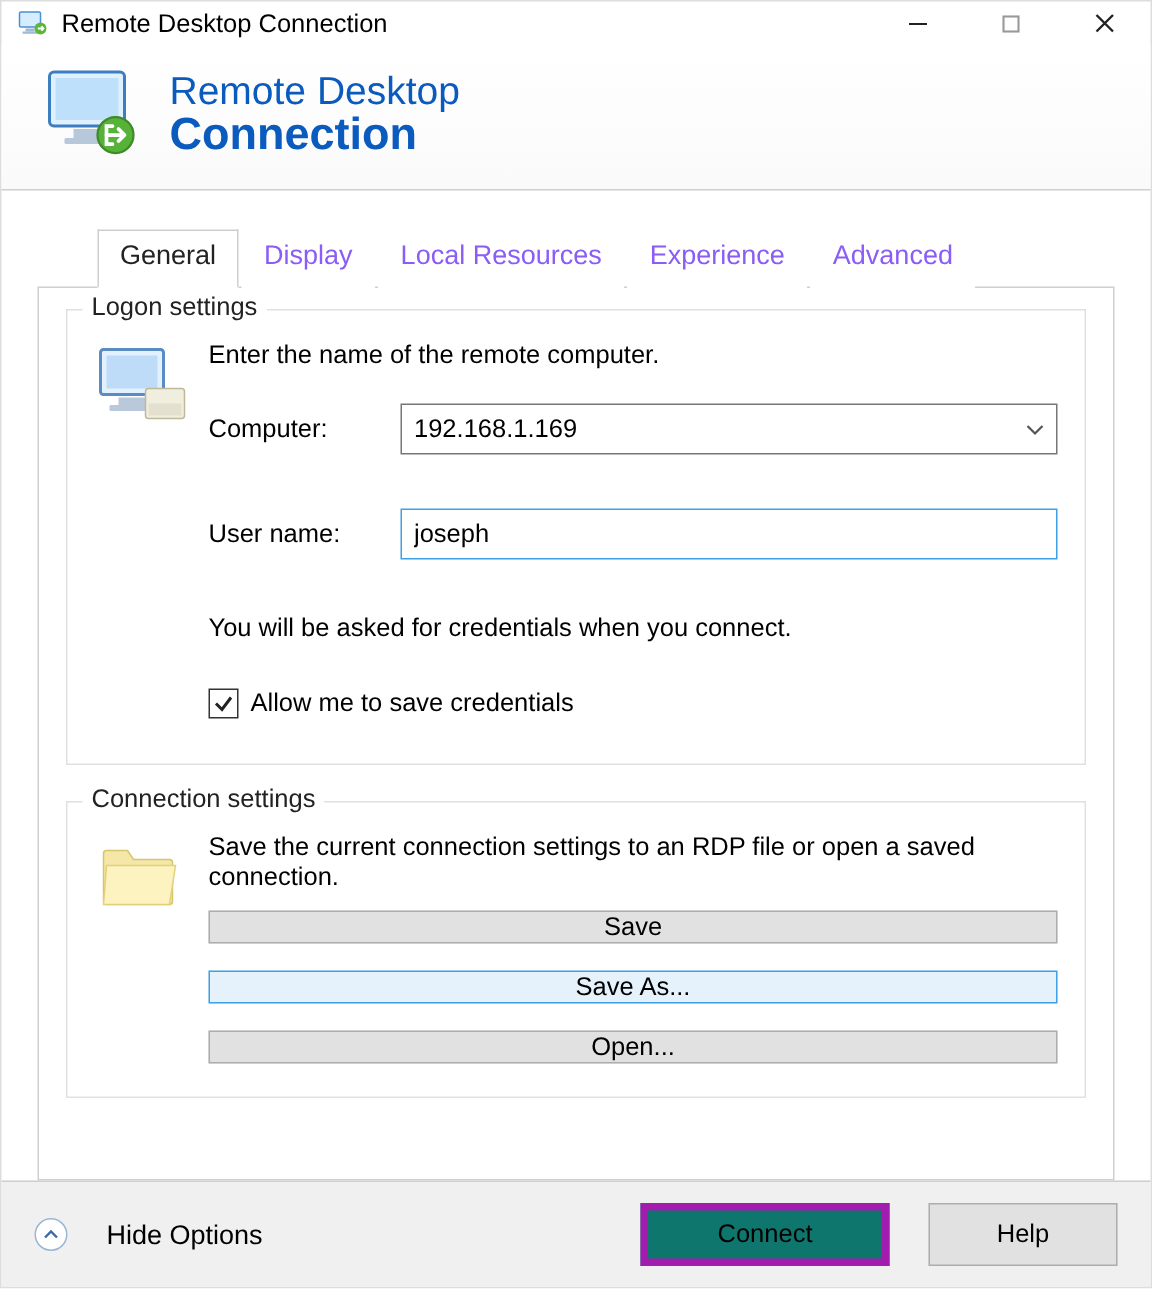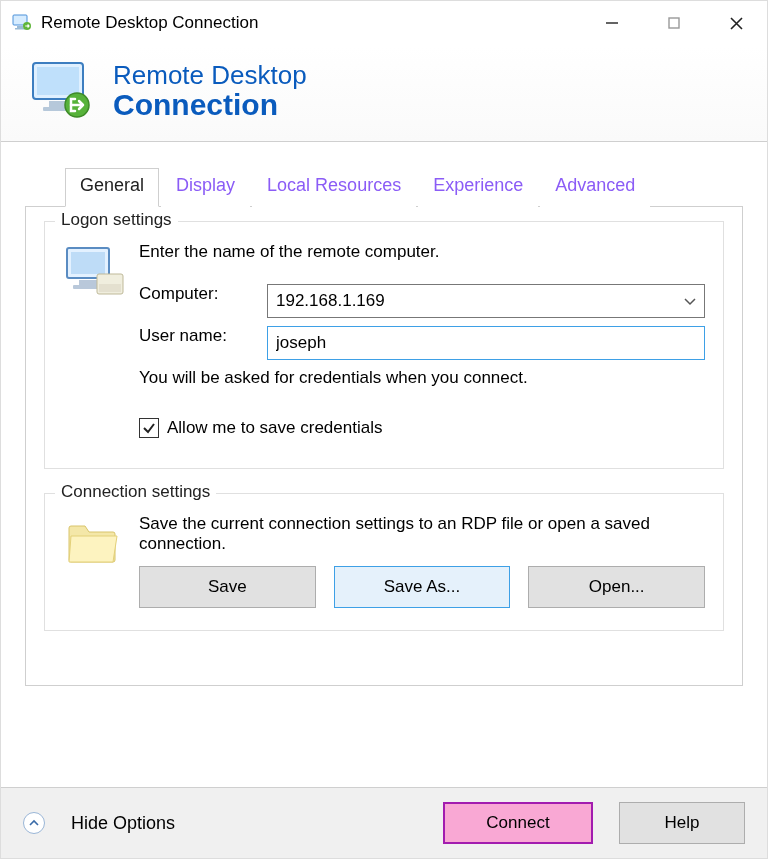--- a/index.html
+++ b/index.html
@@ -49,58 +49,58 @@
     }
 
     .group { position: relative; border:1px solid #e0e0e0; padding: 18px 18px 30px 14px; margin-bottom: 24px; }
     .group-label { position:absolute; top:-12px; left:10px; background:#fff; padding:0 6px; font-size:17px; color:#222; }
     .group-body { display:flex; }
     .group-icon { width: 80px; padding: 4px 8px 0 4px; flex-shrink:0; }
     .group-fields { flex:1; font-size:17px; }
 
     .intro { margin: 2px 0 22px 0; }
 
-    .form-row { display:flex; margin-bottom: 8px; }
+    .form-row { display:flex; align-items:center; margin-bottom: 36px; }
     .form-label { width: 128px; }
     .combo {
       flex:1; display:flex; align-items:center; justify-content:space-between;
       border:1px solid #777; height:34px; padding: 0 8px; background:#fff;
     }
     .combo .chev { color:#555; }
     .text-input {
       flex:1; border:1px solid #3ea0e6; height:34px; padding: 0 8px; font: inherit; outline:none;
       color:#000; background:#fff;
     }
 
     .info-line { margin: 6px 0 30px 0; }
 
     .check-row { display:flex; align-items:center; gap:8px; }
     .checkbox {
       width:20px; height:20px; border:1px solid #333; display:flex; align-items:center; justify-content:center;
       background:#fff;
     }
     .checkbox svg { display:block; }
 
-    .btn-row { display:flex; gap:18px; margin-top: 12px; }
+    .btn-row { display:flex; gap:18px; margin-top: 12px; flex-direction: column; }
     .btn {
       flex:1; height:42px; display:flex; align-items:center; justify-content:center;
       background:#e1e1e1; border:1px solid #adadad; font-size:17px; cursor:default;
     }
     .btn.focused { background:#e5f1fb; border:1px solid #3ea0e6; }
 
     .bottombar {
       border-top:1px solid #cfcfcf; background:#f0f0f0;
       display:flex; align-items:center; padding: 14px 22px; gap: 26px;
     }
     .collapse-icon {
       width:22px; height:22px; border:1px solid #9ab6d7; border-radius:50%;
       display:flex; align-items:center; justify-content:center; background:#fff;
     }
     .bottombar .opts-label { font-size:18px; flex:1; }
-    .btn.primary { background:#f9a8d4; border:2px solid #a21caf; width:150px; flex:none; }
+    .btn.primary { background:#0f766e; border:5px solid #a21caf; width:166px; flex:none; }
     .btn.help { width:126px; flex:none; }
 
     
   </style>
 </head>
 <body>
 
 <div class="window">
 
   <div class="titlebar">

